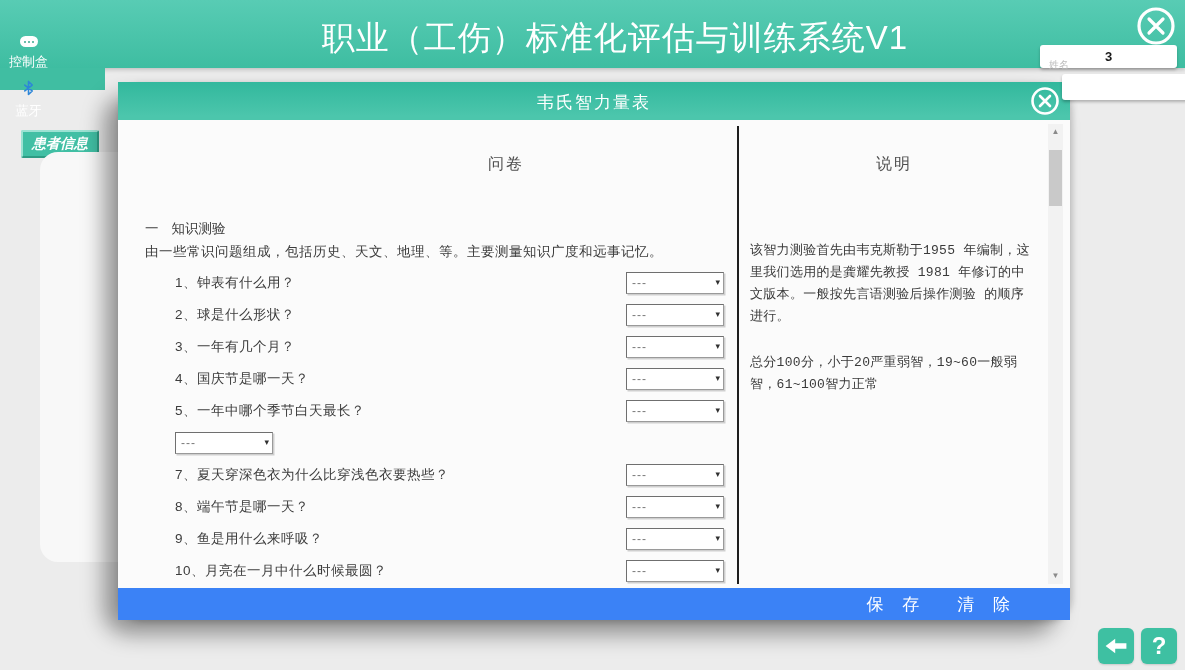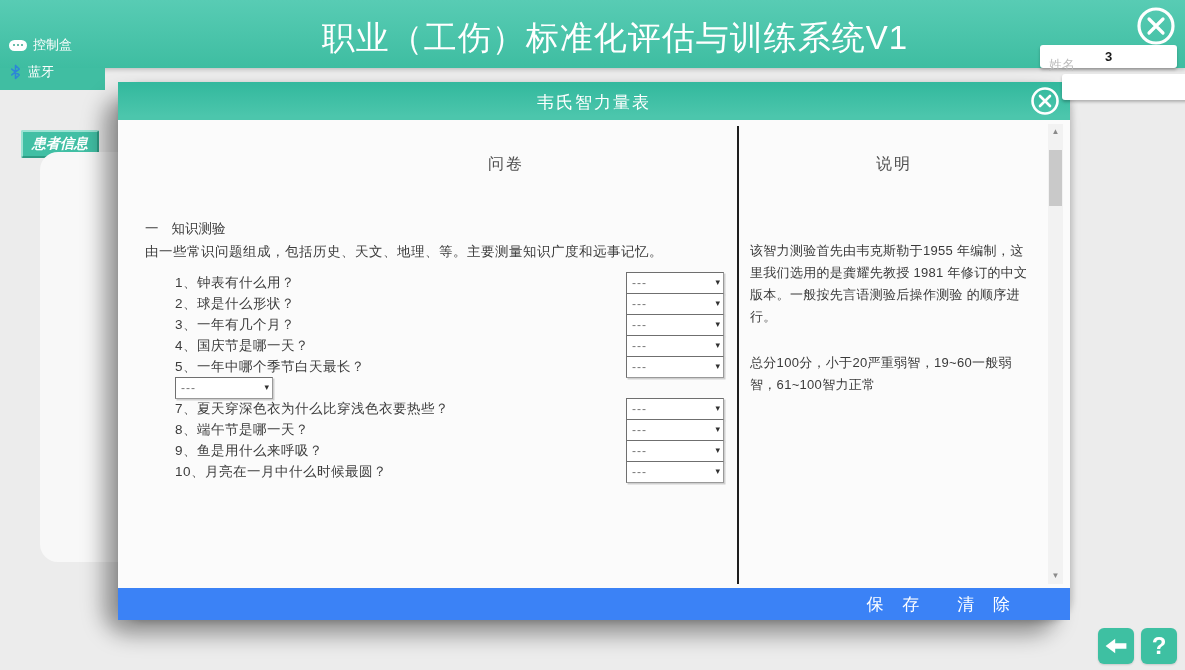--- a/index.html
+++ b/index.html
@@ -4,32 +4,32 @@
 <style>
   html,body{margin:0;padding:0;background:#d8d8d8;font-family:"Liberation Sans","DejaVu Sans",sans-serif;}
   .canvas{position:relative;width:1185px;height:670px;background:#ececec;overflow:hidden;}
 
   
   .topbar{position:absolute;left:0;top:0;width:100%;height:68px;
     background:linear-gradient(180deg,#58ccb4 0%,#3ebda1 100%);
     box-shadow:0 2px 4px rgba(0,0,0,.18);}
   .topbar-ext{position:absolute;left:0;top:68px;width:105px;height:22px;background:#40bea2;}
   .device-col{position:absolute;left:9px;top:36px;z-index:3;display:flex;flex-direction:column;gap:9px;}
-  .device-row{display:flex;align-items:center;gap:6px;color:#fff;font-size:13px;}
+  .device-row{display:flex;align-items:center;gap:6px;color:#fff;font-size:13px;flex-direction:column;}
   .cb-icon{width:18px;height:11px;background:#fff;border-radius:6px;display:flex;align-items:center;justify-content:center;gap:2px;}
   .cb-icon i{width:2px;height:2px;background:#3aa88f;border-radius:50%;}
   .app-title{position:absolute;left:105px;right:60px;top:16px;text-align:center;color:#fff;
     font-size:33px;font-weight:500;letter-spacing:1px;white-space:nowrap;}
   .circle-x{cursor:pointer;}
   .app-close{position:absolute;right:7px;top:4px;width:44px;height:44px;z-index:5;}
 
   
   .name-box{position:absolute;left:1040px;top:45px;width:137px;height:23px;background:#fff;border-radius:3px;
     box-shadow:0 2px 3px rgba(0,0,0,.25);display:flex;align-items:center;z-index:2;}
-  .name-label{color:#bcbcbc;font-size:13px;margin-left:9px;margin-top:16px;}
+  .name-label{color:#bcbcbc;font-size:10px;margin-left:9px;margin-top:16px;}
   .name-value{position:absolute;left:0;right:0;text-align:center;color:#1a1a1a;font-size:13px;font-weight:bold;}
   .extra-box{position:absolute;left:1062px;top:74px;width:130px;height:26px;background:#fff;border-radius:3px;
     box-shadow:0 2px 3px rgba(0,0,0,.25);z-index:2;}
 
   
   .patient-btn{position:absolute;left:21px;top:130px;padding:3px 9px;background:#41bfa4;color:#fff;
     font-size:14px;font-weight:bold;border:2px solid;border-color:#9ce2d3 #2e9c84 #2e9c84 #9ce2d3;border-radius:2px;font-style:italic;}
   .patient-panel{position:absolute;left:40px;top:152px;width:1030px;height:410px;background:#f8f8f8;border-radius:18px;}
 
   
@@ -43,29 +43,29 @@
   .divider{position:absolute;left:619px;top:6px;bottom:4px;width:2px;background:#1e1e1e;}
 
   .col-header{position:absolute;top:34px;font-size:16px;color:#4f4f4f;letter-spacing:2px;}
   .qn-header{left:370px;width:180px;text-align:left;}
   .desc-header{left:621px;width:310px;text-align:center;}
 
   .section-block{position:absolute;left:27px;top:100px;font-size:13.5px;color:#3c3c3c;}
   .section-line{display:flex;gap:13px;}
   .section-desc{margin-top:5px;letter-spacing:.5px;}
 
-  .questions{position:absolute;left:57px;top:152px;width:549px;display:flex;flex-direction:column;}
+  .questions{position:absolute;left:57px;top:152px;width:549px;display:flex;flex-direction:column;gap:11px;}
   .q-row{display:flex;align-items:center;height:21px;}
   .q-label{flex:1;font-size:13.5px;color:#3c3c3c;letter-spacing:.5px;}
   .combo{width:96px;height:20px;background:#fff;border:1px solid #9a9a9a;border-top-color:#6f6f6f;border-left-color:#6f6f6f;
     box-shadow:1.5px 1.5px 0 #cfcfcf;display:flex;align-items:center;cursor:pointer;}
   .combo-val{flex:1;color:#7a7a7a;font-size:12px;padding-left:5px;letter-spacing:1px;}
   .combo-arrow{color:#303030;font-size:9px;padding-right:3px;line-height:1;}
 
-  .col-right{position:absolute;left:621px;top:0;bottom:8px;width:309px;}
+  .col-right{position:absolute;left:621px;top:0;bottom:8px;width:309px;font-family:Liberation Mono, monospace;}
   .instructions{position:absolute;top:120px;left:11px;right:13px;}
   .instructions p{margin:0 0 24px 0;font-size:13px;color:#3a3a3a;line-height:22px;letter-spacing:.3px;}
 
   
   .scrollbar{position:absolute;right:7px;top:4px;bottom:4px;width:15px;background:#f2f2f2;}
   .sb-arrow{position:absolute;left:0;width:15px;height:12px;color:#8a8a8a;font-size:8px;text-align:center;line-height:12px;cursor:pointer;}
   .sb-arrow.top{top:2px;} .sb-arrow.bottom{bottom:2px;}
   .sb-thumb{position:absolute;left:1px;top:26px;width:13px;height:56px;background:#c9c9c9;cursor:pointer;}
 
   .modal-footer{position:absolute;left:0;right:0;bottom:0;height:32px;background:#3b82f6;

